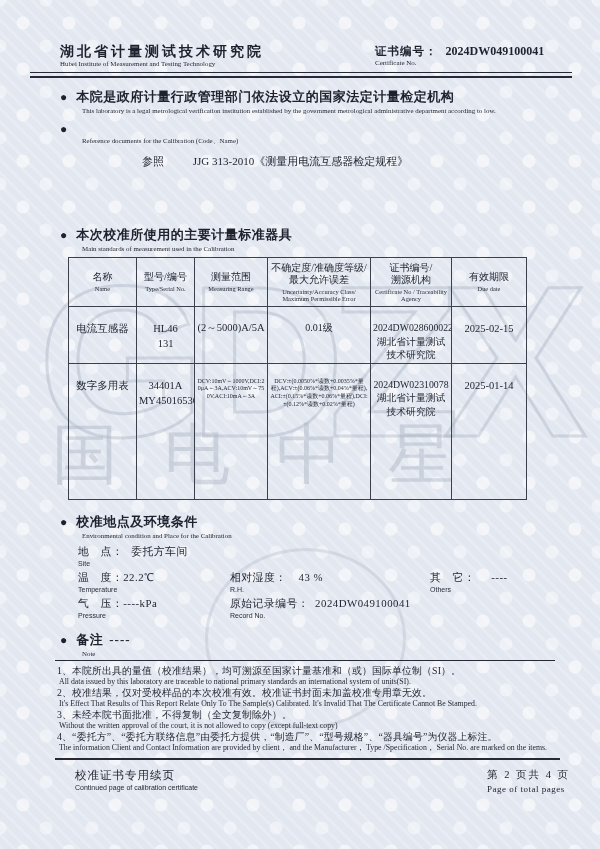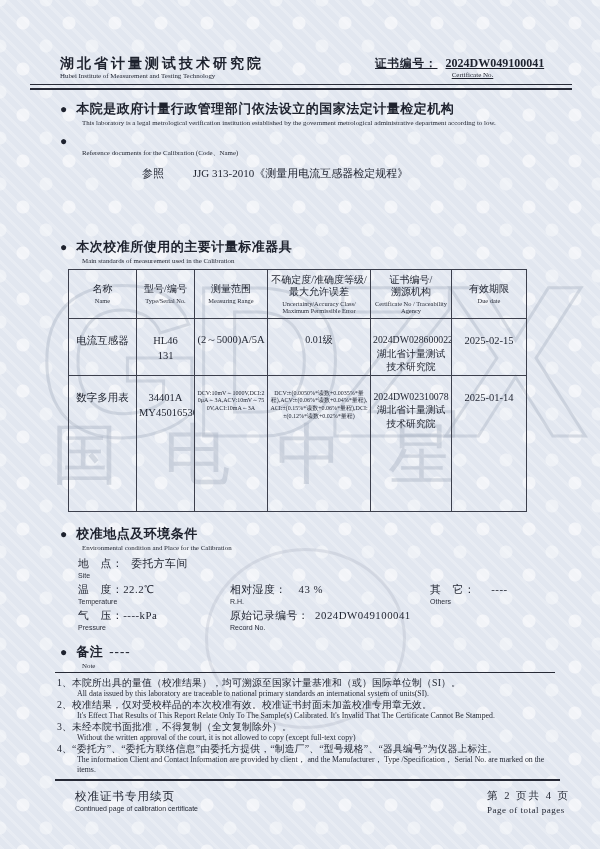--- a/index.html
+++ b/index.html
@@ -31,24 +31,24 @@
     font-size:66px;font-weight:normal;letter-spacing:46px;
     color:rgba(168,177,192,0.42);white-space:nowrap;
   }
   .wm-circle{
     top:548px;left:205px;width:195px;height:175px;
     border:3px solid rgba(168,177,192,0.30);border-radius:50%;
   }
   .content{position:relative;z-index:1;}
 
   
-  .hdr{display:flex;justify-content:space-between;align-items:flex-start;padding:56px 30px 0 60px;}
+  .hdr{display:flex;justify-content:space-between;align-items:flex-start;padding:44px 30px 0 60px;}
   .inst-zh{font-size:14px;font-weight:bold;letter-spacing:3px;line-height:15px;}
   .inst-en{font-size:6.9px;margin-top:1px;}
-  .cert-blk{text-align:center;min-width:195px;text-decoration:underline;}
+  .cert-blk{text-align:left;min-width:195px;}
   .cert-line{display:flex;align-items:baseline;}
   .cert-lab-zh{font-size:11.5px;font-weight:bold;letter-spacing:1px;}
   .cert-num{font-size:12px;margin-left:8px;font-weight:bold;}
   .cert-lab-en{font-size:7px;margin-top:0;}
   .dline{margin:5px 28px 0 30px;height:3px;border-top:1.5px solid #272a36;border-bottom:2.2px solid #272a36;}
 
   
   .sec{margin:10px 30px 0 60px;}
   .sec-h{display:flex;align-items:center;}
   .bdot{font-size:12px;line-height:12px;margin-right:9px;}
@@ -81,21 +81,21 @@
   .env-main{font-size:10.8px;letter-spacing:0.5px;}
   .env-lab{font-weight:normal;}
   .env-en{font-size:7px;font-family:"Liberation Sans",sans-serif;margin-top:1px;color:#2a2e3a;}
 
   
   .note-line{margin:12px 30px 0 60px;}
   .note-val{margin-left:6px;letter-spacing:1px;}
   .hr1{margin:3px 45px 0 55px;border-top:1.6px solid #272a36;}
   .notes{margin:4px 36px 0 57px;}
   .nt-zh{font-size:9.8px;line-height:12.5px;letter-spacing:0.2px;}
-  .nt-en{font-size:7.8px;line-height:9.5px;margin-left:20px;}
+  .nt-en{font-size:7.8px;line-height:9.5px;margin-left:2px;}
   .hr2{margin:5px 40px 0 55px;border-top:2.4px solid #272a36;}
 
   
   .foot{display:flex;align-items:flex-start;margin:8px 30px 0 75px;justify-content:space-between;}
   .foot-l-zh{font-size:11.5px;letter-spacing:1px;}
   .foot-l-en{font-size:7px;font-family:"Liberation Sans",sans-serif;margin-top:1px;}
   .foot-page{margin-left:95px;}
   .foot-p-zh{font-size:10.5px;letter-spacing:2px;}
   .foot-p-en{font-size:9px;margin-top:2px;letter-spacing:0.5px;}
 </style>

